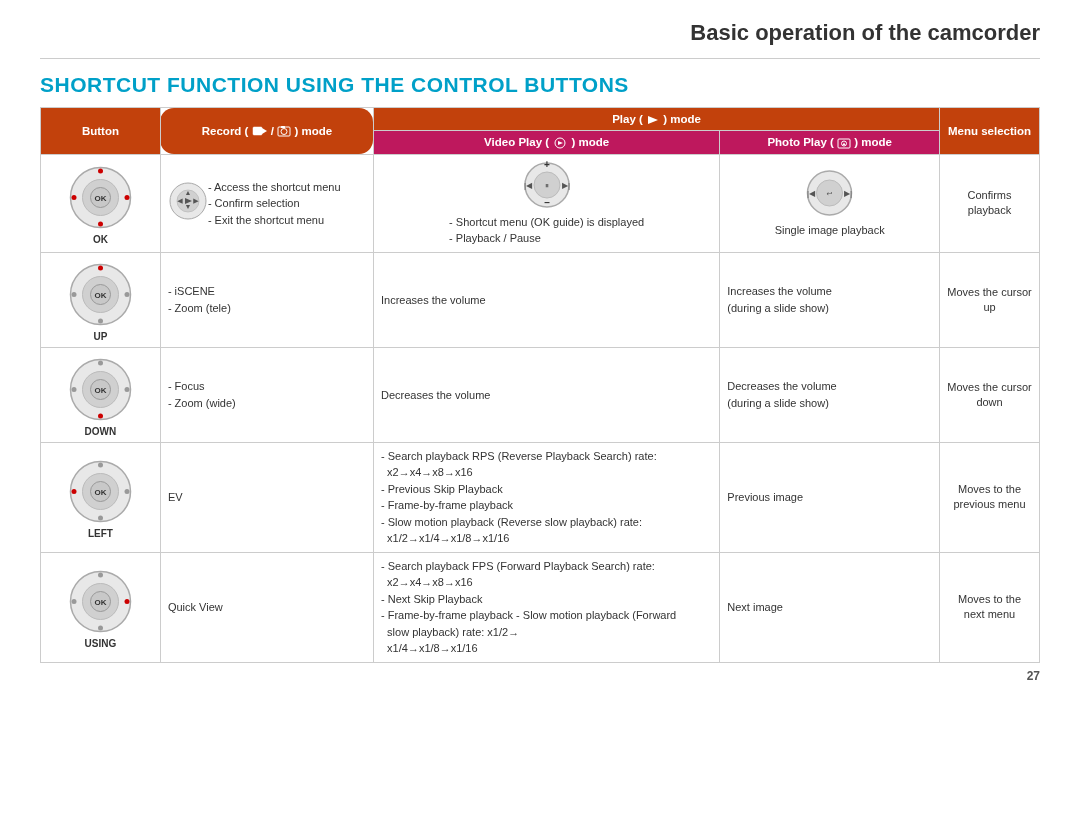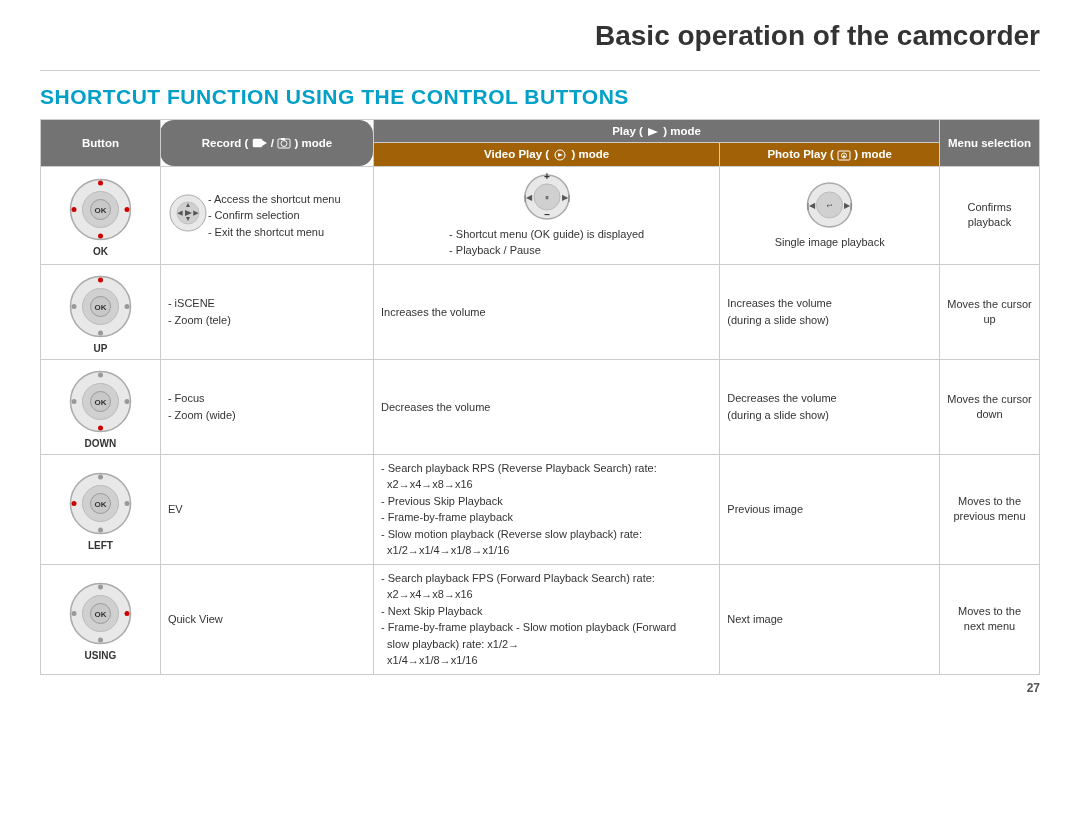--- a/index.html
+++ b/index.html
@@ -7,25 +7,25 @@
       font-family: Arial, sans-serif;
       background: #fff;
       width: 1080px;
       min-height: 825px;
       padding: 20px 40px 30px 40px;
       color: #333;
       font-size: 12px;
     }
     h1.page-title {
       text-align: right;
-      font-size: 28px;
+      font-size: 22px;
       font-weight: bold;
       color: #333;
       margin-bottom: 10px;
-      padding-bottom: 18px;
+      padding-bottom: 12px;
       border-bottom: 1px solid #ccc;
     }
     h2.section-title {
       color: #00a0c8;
       font-size: 21px;
       font-weight: bold;
       letter-spacing: 0.5px;
       margin-bottom: 10px;
       margin-top: 14px;
     }
@@ -34,27 +34,27 @@
       border-collapse: collapse;
       border: 1px solid #ccc;
     }
     table.main-table th, table.main-table td {
       border: 1px solid #ccc;
       padding: 5px 7px;
       vertical-align: middle;
       font-size: 11.5px;
     }
     .header-row th {
-      background: #737373;
+      background: #c2410c;
       color: #fff;
       font-weight: bold;
       text-align: center;
     }
     .subheader-row th {
-      background: #a16207;
+      background: #be185d;
       color: #fff;
       font-weight: bold;
       text-align: center;
       font-size: 11px;
     }
     .col-button { width: 90px; text-align: center; }
     .col-record { width: 160px; border-radius: 14px; }
     .col-video { width: 260px; }
     .col-photo { width: 165px; }
     .col-menu { width: 75px; text-align: center; margin-left: 28px; }

